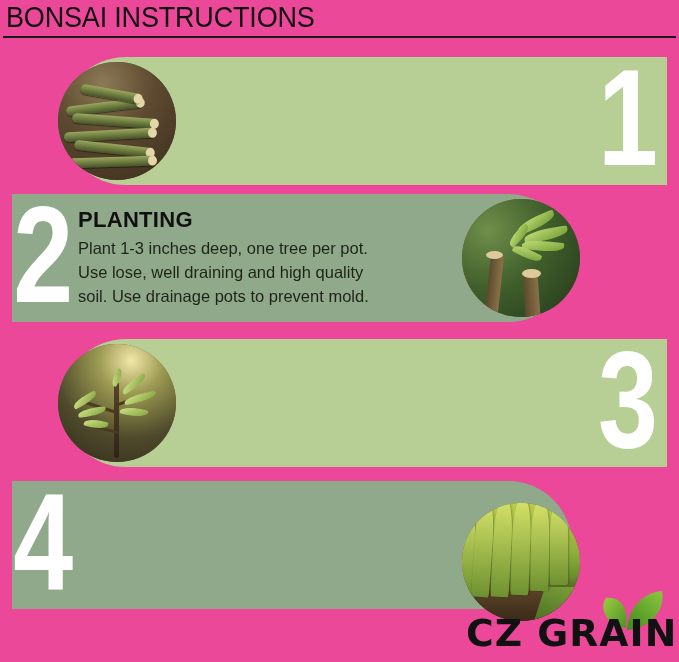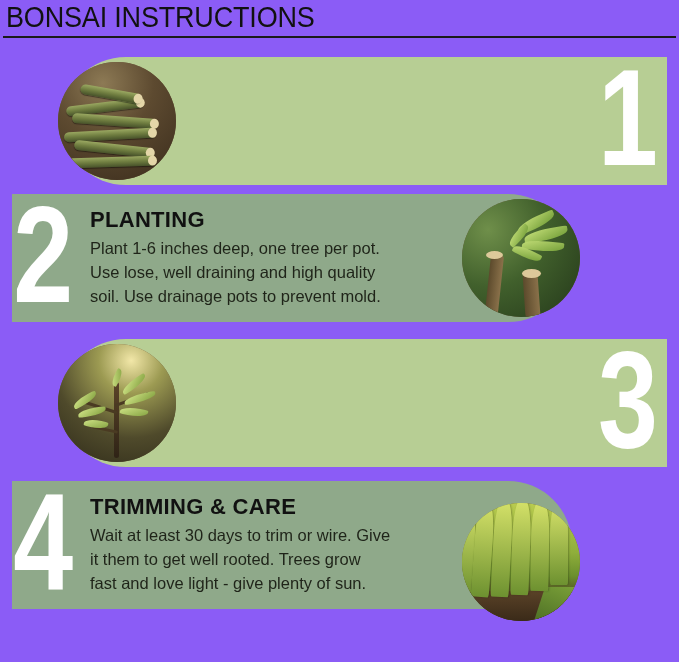--- a/index.html
+++ b/index.html
@@ -10,21 +10,21 @@
     height: 662px;
     background: #ffffff;
     font-family: "Liberation Sans", sans-serif;
     overflow: hidden;
   }
 
   #page {
     position: relative;
     width: 679px;
     height: 662px;
-    background: #8b5cf6;
+    background: #ec4899;
   }
 
   
   .title-wrap {
     position: absolute;
     left: 0; top: 0;
     width: 679px;
     height: 44px;
   }
   .page-title {
@@ -276,23 +276,23 @@
         <div class="cut" style="left:24px; top:52px; width:17px; height:8px;"></div>
         <div class="stem" style="left:62px; top:74px; width:15px; height:44px; transform:rotate(-4deg);"></div>
         <div class="cut" style="left:60px; top:70px; width:19px; height:9px;"></div>
         <div class="leaf" style="left:54px; top:18px; width:40px; height:11px; transform:rotate(-24deg);"></div>
         <div class="leaf" style="left:62px; top:30px; width:44px; height:11px; transform:rotate(-10deg);"></div>
         <div class="leaf" style="left:60px; top:42px; width:42px; height:10px; transform:rotate(6deg);"></div>
         <div class="leaf" style="left:50px; top:50px; width:30px; height:9px; transform:rotate(26deg);"></div>
         <div class="leaf" style="left:44px; top:32px; width:26px; height:9px; transform:rotate(-46deg);"></div>
       </div>
     </div>
-    <div class="content" style="left:78px; width:420px;">
+    <div class="content" style="left:66px; width:420px;">
       <div class="step-heading">PLANTING</div>
-      <div class="step-body">Plant 1-6 inches deep, one tree per pot.
+      <div class="step-body">Plant 1-3 inches deep, one tree per pot.
 Use lose, well draining and high quality
 soil. Use drainage pots to prevent mold.</div>
     </div>
   </div>
 
   <div class="panel light" style="left:62px; top:339px; width:605px;">
     <div class="panel-bg"></div>
     <div class="step-num right">3</div>
     <div class="photo" style="left:-4px;">
       <div class="photo-inner ph-seedling">
@@ -319,22 +319,35 @@
         <div class="soil"></div>
         <div class="grass"></div>
         <div class="row" style="left:-6px;  top:0px;  width:18px; height:92px; transform:rotate(4deg);"></div>
         <div class="row" style="left:12px;  top:-2px; width:18px; height:96px; transform:rotate(4deg);"></div>
         <div class="row" style="left:31px;  top:-4px; width:18px; height:98px; transform:rotate(3deg);"></div>
         <div class="row" style="left:50px;  top:-4px; width:18px; height:96px; transform:rotate(2deg);"></div>
         <div class="row" style="left:69px;  top:-2px; width:18px; height:90px; transform:rotate(1deg);"></div>
         <div class="row" style="left:88px;  top:0px;  width:18px; height:82px; transform:rotate(0deg);"></div>
       </div>
     </div>
-    <div class="content" style="left:78px; width:430px;">
-      <div class="step-heading">TRIMMING &amp; CARE</div>
-      <div class="step-body">Wait at least 30 days to trim or wire. Give
-it them to get well rooted. Trees grow
-fast and love light - give plenty of sun.</div>
-    </div>
-  </div>
-
+  </div>
+
+  <div class="logo">
+    <div class="leaves">
+      <svg width="72" height="40" viewBox="0 0 72 40" xmlns="http://www.w3.org/2000/svg">
+        <defs>
+          <linearGradient id="lg1" x1="0" y1="0" x2="1" y2="1">
+            <stop offset="0%" stop-color="#9ccb46"></stop>
+            <stop offset="100%" stop-color="#4d9120"></stop>
+          </linearGradient>
+          <linearGradient id="lg2" x1="1" y1="0" x2="0" y2="1">
+            <stop offset="0%" stop-color="#8cc63f"></stop>
+            <stop offset="100%" stop-color="#3f8a1c"></stop>
+          </linearGradient>
+        </defs>
+        <path d="M29 38 C 7 34, 4 16, 10 8 C 24 6, 33 18, 30 37 Z" fill="url(#lg1)"></path>
+        <path d="M31 40 C 33 14, 50 2, 66 1 C 70 20, 54 38, 32 40 Z" fill="url(#lg2)"></path>
+      </svg>
+    </div>
+    <div class="logo-text">CZ GRAIN</div>
+  </div>
 
 </div>
 
 </body></html>

